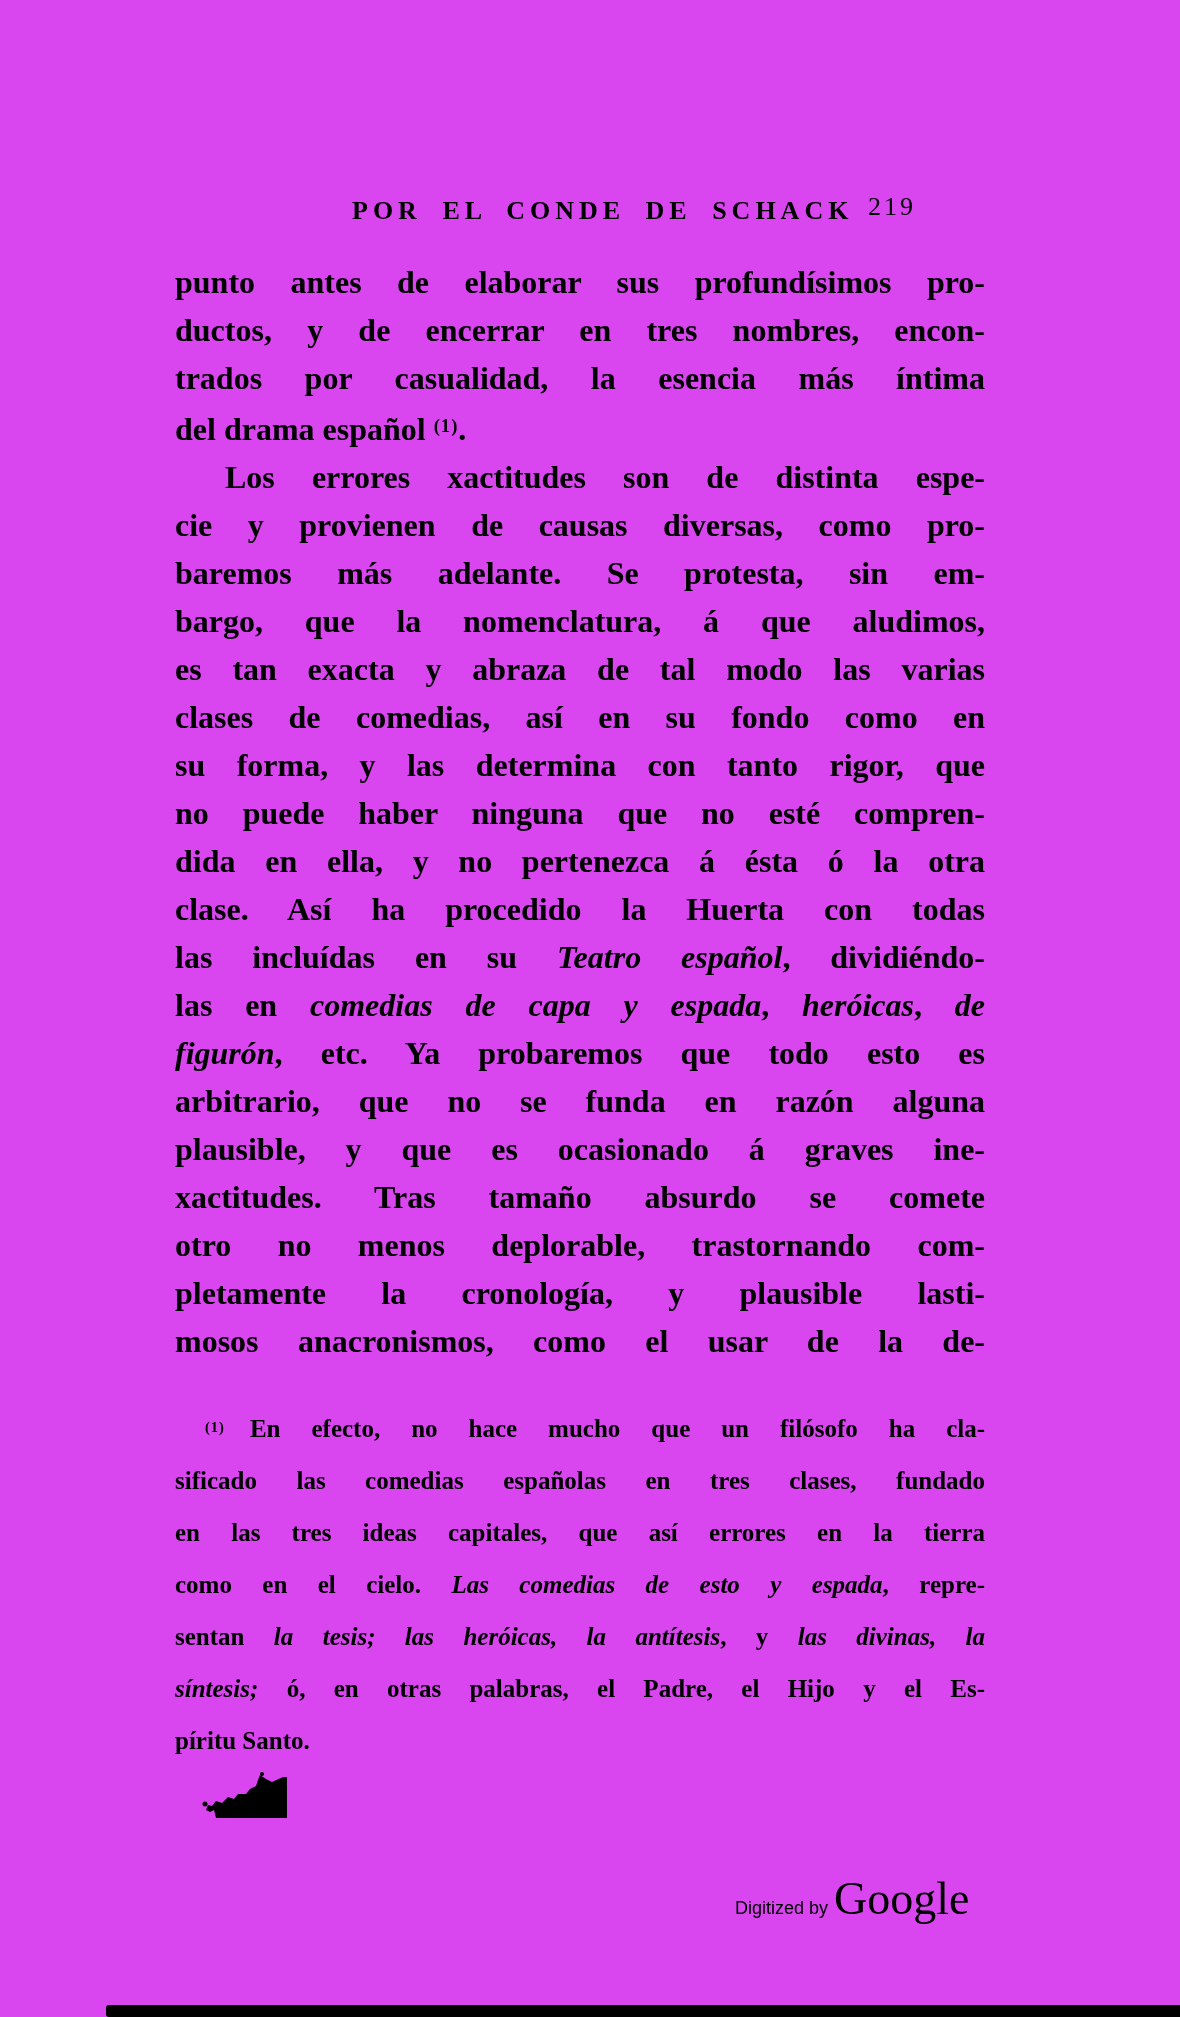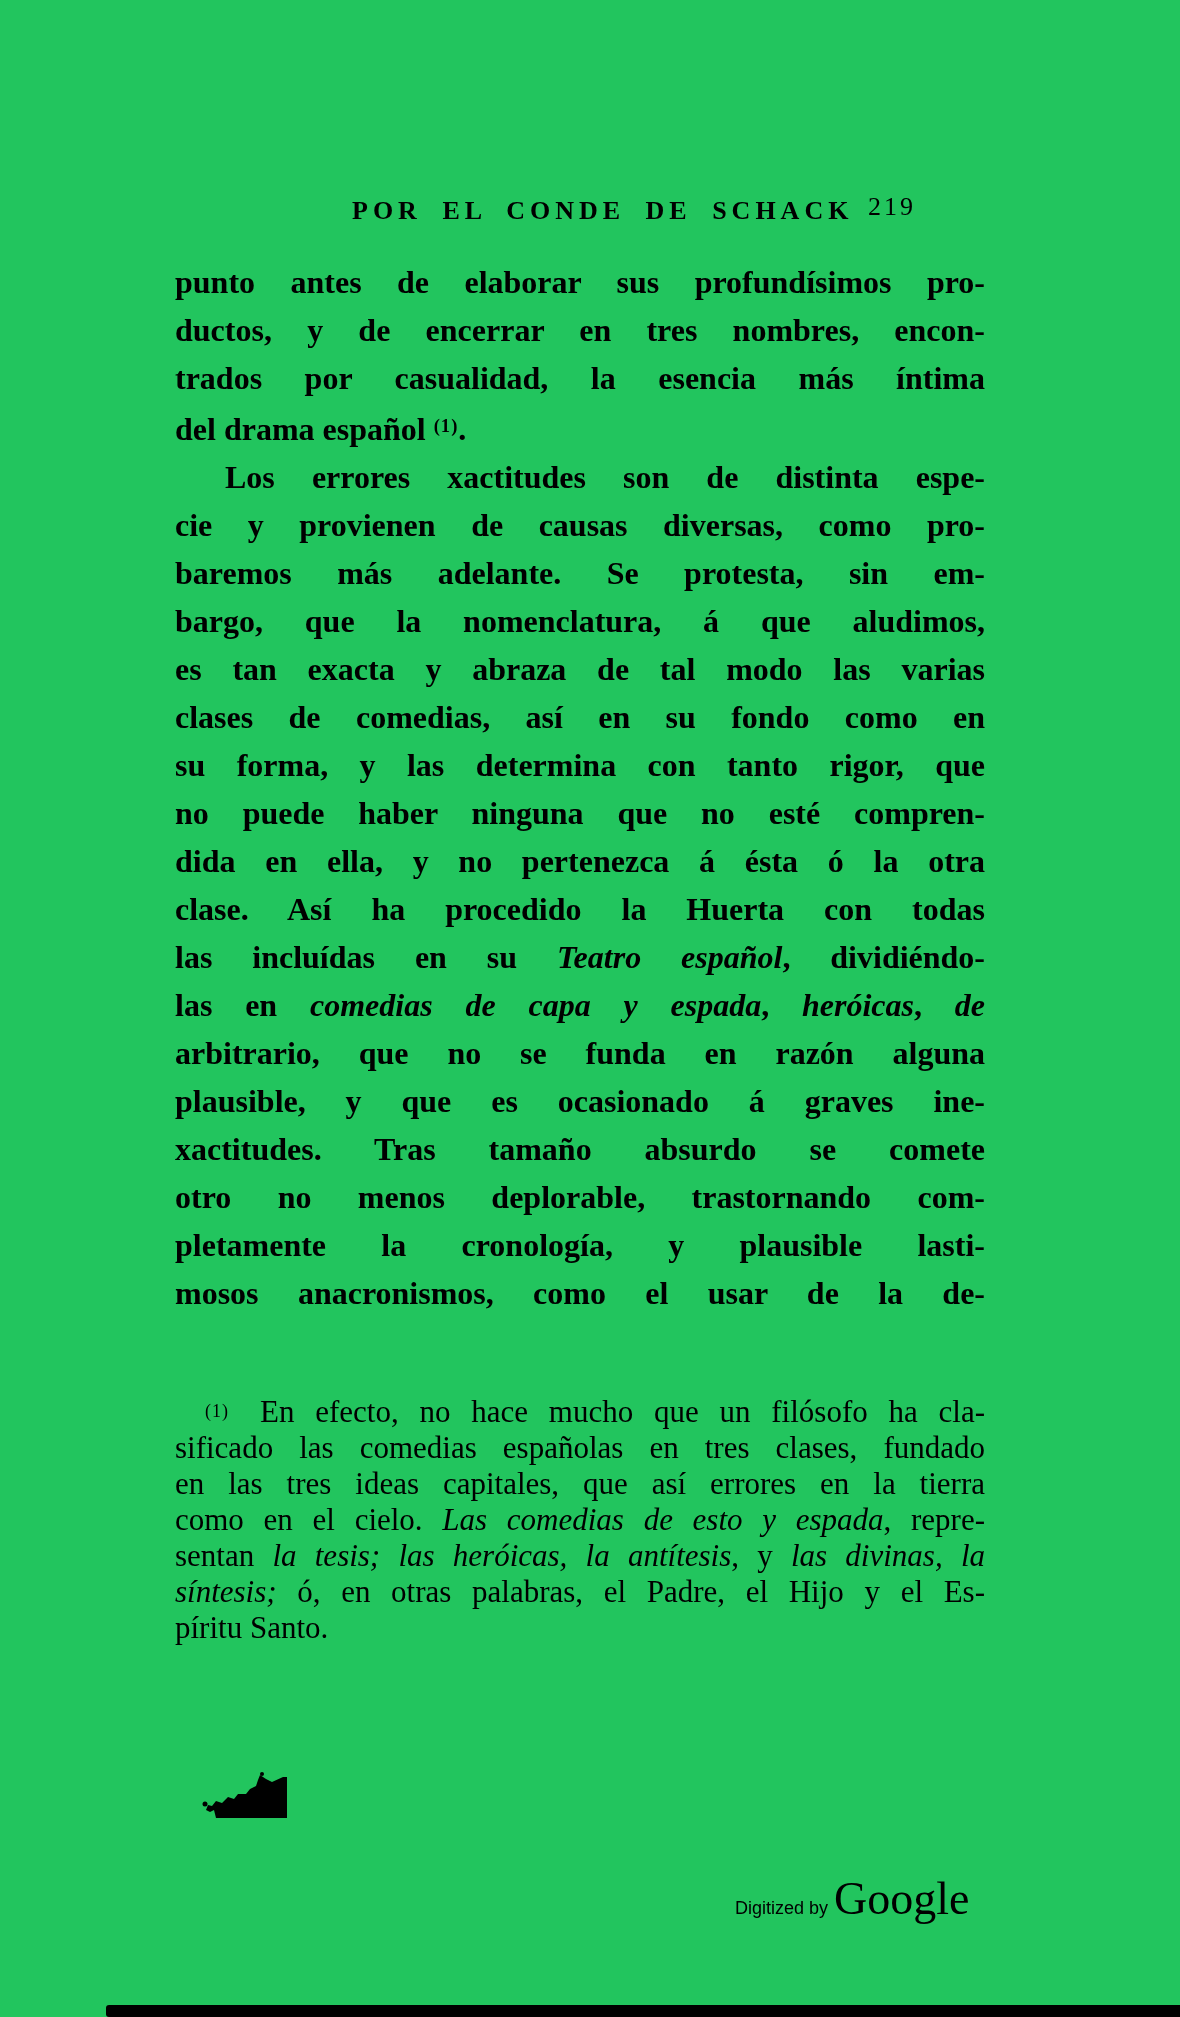--- a/index.html
+++ b/index.html
@@ -1,19 +1,19 @@
 <!DOCTYPE html>
 <html><head>
 <meta charset="utf-8">
 <style>
   html,body { margin:0; padding:0; background:#ffffff; }
   .page {
     position:relative;
     width:1180px; height:2017px;
-    background:#22c55e;
+    background:#d946ef;
     font-family:"Liberation Serif","DejaVu Serif",serif;
     color:#000;
     overflow:hidden;
   }
   .running-head {
     position:absolute; top:196px; left:172px; width:813px; height:40px;
   }
   .head-title {
     position:absolute; left:180px; top:0;
     font-size:26px; font-weight:bold;
@@ -25,21 +25,21 @@
     font-size:26px; font-weight:normal; letter-spacing:3px;
   }
   .body-text {
     position:absolute; left:175px; top:258px; width:810px;
   }
   .body-text .tline { line-height:48px; font-size:32px; font-weight:bold; }
   .body-text .indent { text-indent:50px; }
   .footnote-text {
     position:absolute; left:175px; top:1393px; width:810px;
   }
-  .footnote-text .tline { line-height:36px; font-size:31px; font-weight:normal; }
+  .footnote-text .tline { line-height:36px; font-size:25px; font-weight:bold;margin-top:16px; }
   .footnote-text .indent { text-indent:30px; }
   .tline {
     text-align:justify;
     text-align-last:justify;
     white-space:normal;
   }
   .tline.endline { text-align-last:left; }
   .it { font-style:italic; }
   .sup { font-size:0.58em; vertical-align:8px; letter-spacing:1px; }
   .footnote-text .sup { vertical-align:5px; }
@@ -82,20 +82,21 @@
       <div class="tline"><span class="">baremos más adelante. Se protesta, sin em-</span></div>
       <div class="tline"><span class="">bargo, que la nomenclatura, á que aludimos,</span></div>
       <div class="tline"><span class="">es tan exacta y abraza de tal modo las varias</span></div>
       <div class="tline"><span class="">clases de comedias, así en su fondo como en</span></div>
       <div class="tline"><span class="">su forma, y las determina con tanto rigor, que</span></div>
       <div class="tline"><span class="">no puede haber ninguna que no esté compren-</span></div>
       <div class="tline"><span class="">dida en ella, y no pertenezca á ésta ó la otra</span></div>
       <div class="tline"><span class="">clase. Así ha procedido la Huerta con todas</span></div>
       <div class="tline"><span class="">las incluídas en su </span><span class="it ">Teatro español</span><span class="">, dividiéndo-</span></div>
       <div class="tline"><span class="">las en </span><span class="it ">comedias de capa y espada</span><span class="">, </span><span class="it ">heróicas</span><span class="">, </span><span class="it ">de</span></div>
+      <div class="tline"><span class="it ">figurón</span><span class="">, etc. Ya probaremos que todo esto es</span></div>
       <div class="tline"><span class="">arbitrario, que no se funda en razón alguna</span></div>
       <div class="tline"><span class="">plausible, y que es ocasionado á graves ine-</span></div>
       <div class="tline"><span class="">xactitudes. Tras tamaño absurdo se comete</span></div>
       <div class="tline"><span class="">otro no menos deplorable, trastornando com-</span></div>
       <div class="tline"><span class="">pletamente la cronología, y plausible lasti-</span></div>
       <div class="tline"><span class="">mosos anacronismos, como el usar de la de-</span></div>
     </div>
 
   <div class="footnote-text" id="footnote-text">
       <div class="tline indent"><span class="sup">(1)</span><span class="">  En efecto, no hace mucho que un filósofo ha cla-</span></div>

